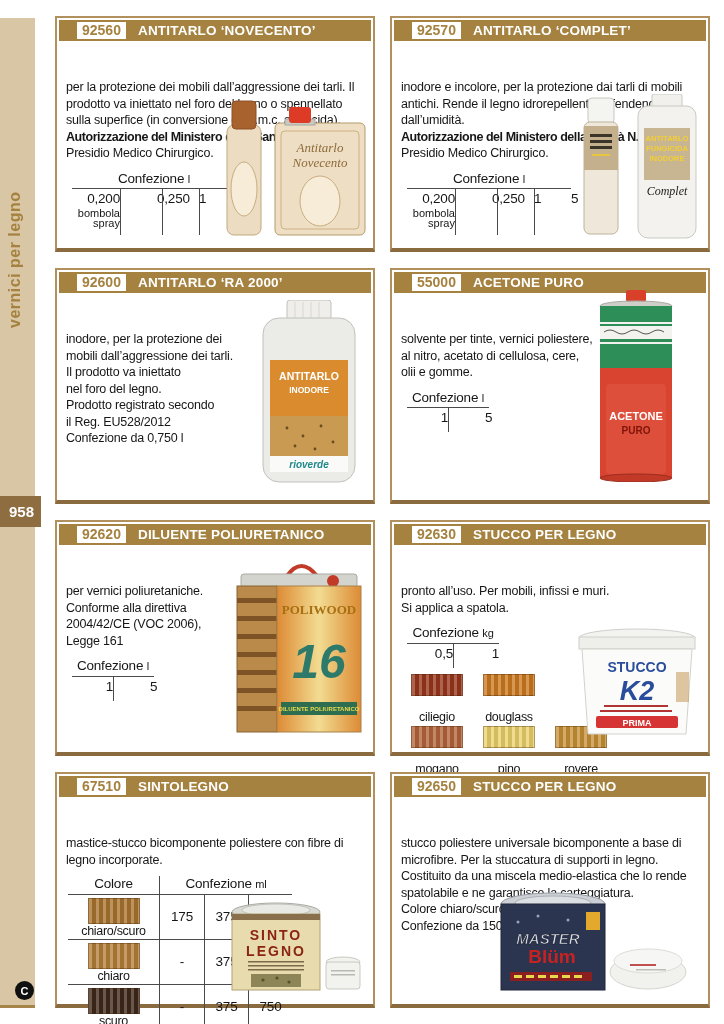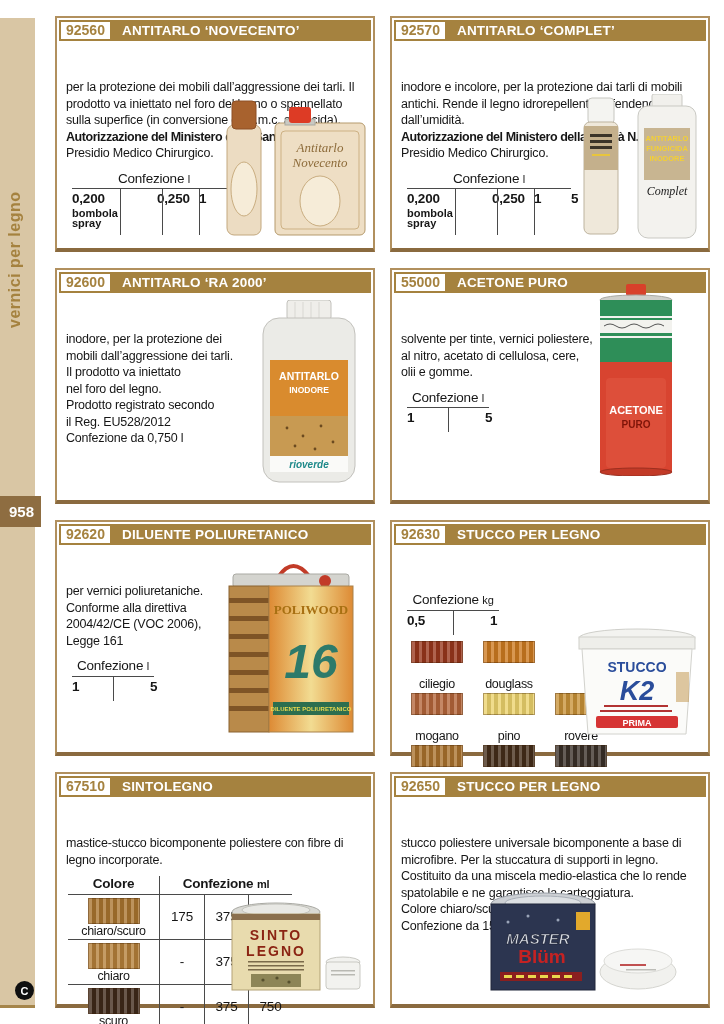--- a/index.html
+++ b/index.html
@@ -22,72 +22,72 @@
   
   .box{position:absolute;width:320px;height:236px;background:#fff;box-sizing:border-box;
        border:2px solid #b1905e;border-bottom:4px solid #8a6a3f;}
   .b1{left:55px;top:16px}.b2{left:390px;top:16px}
   .b3{left:55px;top:268px}.b4{left:390px;top:268px}
   .b5{left:55px;top:520px}.b6{left:390px;top:520px}
   .b7{left:55px;top:772px}.b8{left:390px;top:772px}
 
   .box-header{height:21px;margin:2px 2px 0 2px;background:#a5823f;display:flex;align-items:center;}
   .code-chip{background:#fff;color:#a5823f;font-weight:bold;font-size:14px;
-             padding:0 5px;margin-left:2px;height:17px;line-height:17px;}
+             padding:0 5px;margin-left:18px;height:17px;line-height:17px;}
   .box-title{color:#fff;font-weight:bold;font-size:13.5px;margin-left:12px;
              letter-spacing:.2px;white-space:nowrap;}
 
   .box-body{padding:6px 9px 0 9px;font-size:12.5px;line-height:16.5px;letter-spacing:-.2px;margin-top:32px;}
   .desc{white-space:pre-line;}
   .bold-line{font-weight:bold;letter-spacing:-.45px;white-space:nowrap;}
   .w205{max-width:205px}.w222{max-width:222px}.w195{max-width:195px}
 
   
   .pack{display:inline-block;margin:9px 0 0 6px;text-align:center;}
   .pack-caption{font-size:13.5px;margin-bottom:1px;}
   .unit{font-size:11px;}
   .pack-cells{display:flex;border-top:1.5px solid #4a4a4a;}
-  .pack-cell{box-sizing:border-box;text-align:left;font-size:13.5px;padding-top:2px;font-weight:bold;}
+  .pack-cell{box-sizing:border-box;text-align:right;font-size:13.5px;padding-top:2px;}
   .pack-cell + .pack-cell{border-left:1.5px solid #4a4a4a;padding-left:36px;}
   .pc-a{width:48px;height:46px}.pc-b{width:42px;height:46px}.pc-c{width:34px;height:46px}
   .pc-s{width:41px;height:24px}.pc-k{width:46px;height:24px}
   .note{font-size:11px;line-height:10px;letter-spacing:0;white-space:pre-line;}
 
   
   .swatch-grid{margin:6px 0 0 0;}
   .sw-row{display:flex;margin-bottom:2px;}
   .sw-cell{width:72px;text-align:center;}
   .sw-chip{width:52px;height:22px;margin:0 auto;border:1px solid rgba(60,30,0,.35);box-sizing:border-box;
            background-image:repeating-linear-gradient(90deg,rgba(255,255,255,.22) 0 3px,rgba(0,0,0,.10) 3px 7px);}
   .sw-label{font-size:12.5px;line-height:13px;letter-spacing:-.3px;white-space:pre-line;padding-top:15px;}
 
   
   .colore-table{display:grid;grid-template-columns:92px 44px 44px 44px;margin:8px 0 0 2px;
                 font-size:13.5px;}
-  .ct-h{text-align:center;padding-bottom:0;border-bottom:1.5px solid #4a4a4a;height:19px;box-sizing:border-box;font-weight:bold;}
+  .ct-h{text-align:center;padding-bottom:0;border-bottom:1.5px solid #4a4a4a;height:19px;box-sizing:border-box;}
   .ct-colore{border-right:1.5px solid #4a4a4a;}
   .ct-conf{grid-column:2 / span 3;}
   .ct-label-cell{border-right:1.5px solid #4a4a4a;text-align:center;padding:3px 0 1px;}
   .ct-val{display:flex;align-items:center;justify-content:center;}
   .ct-vl{border-left:1.5px solid #4a4a4a;}
   .ct-rb{border-bottom:1.5px solid #4a4a4a;}
   .ct-chip{width:52px;height:26px;margin:0 auto;border:1px solid rgba(60,30,0,.35);box-sizing:border-box;
            background-image:repeating-linear-gradient(90deg,rgba(255,255,255,.22) 0 3px,rgba(0,0,0,.10) 3px 7px);}
   .ct-row-label{font-size:12.5px;line-height:14px;letter-spacing:-.3px;text-align:center;}
 
   
   .art{position:absolute;}
   .art1{right:4px;bottom:5px}
   .art2{right:8px;bottom:5px}
   .art3{right:14px;bottom:10px}
-  .art4{right:34px;bottom:20px}
-  .art5{right:14px;bottom:10px}
+  .art4{right:34px;bottom:14px}
+  .art5{right:6px;bottom:10px}
   .art6{right:10px;bottom:12px}
   .art7{right:12px;bottom:8px}
-  .art8{right:30px;bottom:8px}
+  .art8{right:20px;bottom:8px}
 </style>
 </head>
 <body>
 
 <div class="side-strip"></div>
 <div class="side-label">vernici per legno</div>
 <div class="page-badge">958</div>
 <div class="copy-mark">C</div>
 
 <div class="box b1">
@@ -285,20 +285,22 @@
     </svg>
   </div>
 </div>
 
 <div class="box b6">
   <div class="box-header">
     <span class="code-chip">92630</span>
     <span class="box-title">STUCCO PER LEGNO</span>
   </div>
   <div class="box-body">
+    <div class="desc">pronto all’uso. Per mobili, infissi e muri.
+Si applica a spatola.</div>
     <div class="pack">
       <div class="pack-caption"><span>Confezione</span> <span class="unit">kg</span></div>
       <div class="pack-cells">
         <div class="pack-cell pc-k">0,5</div>
         <div class="pack-cell pc-k">1</div>
       </div>
     </div>
     <div class="swatch-grid">
       <div class="sw-row">
         <div class="sw-cell">

